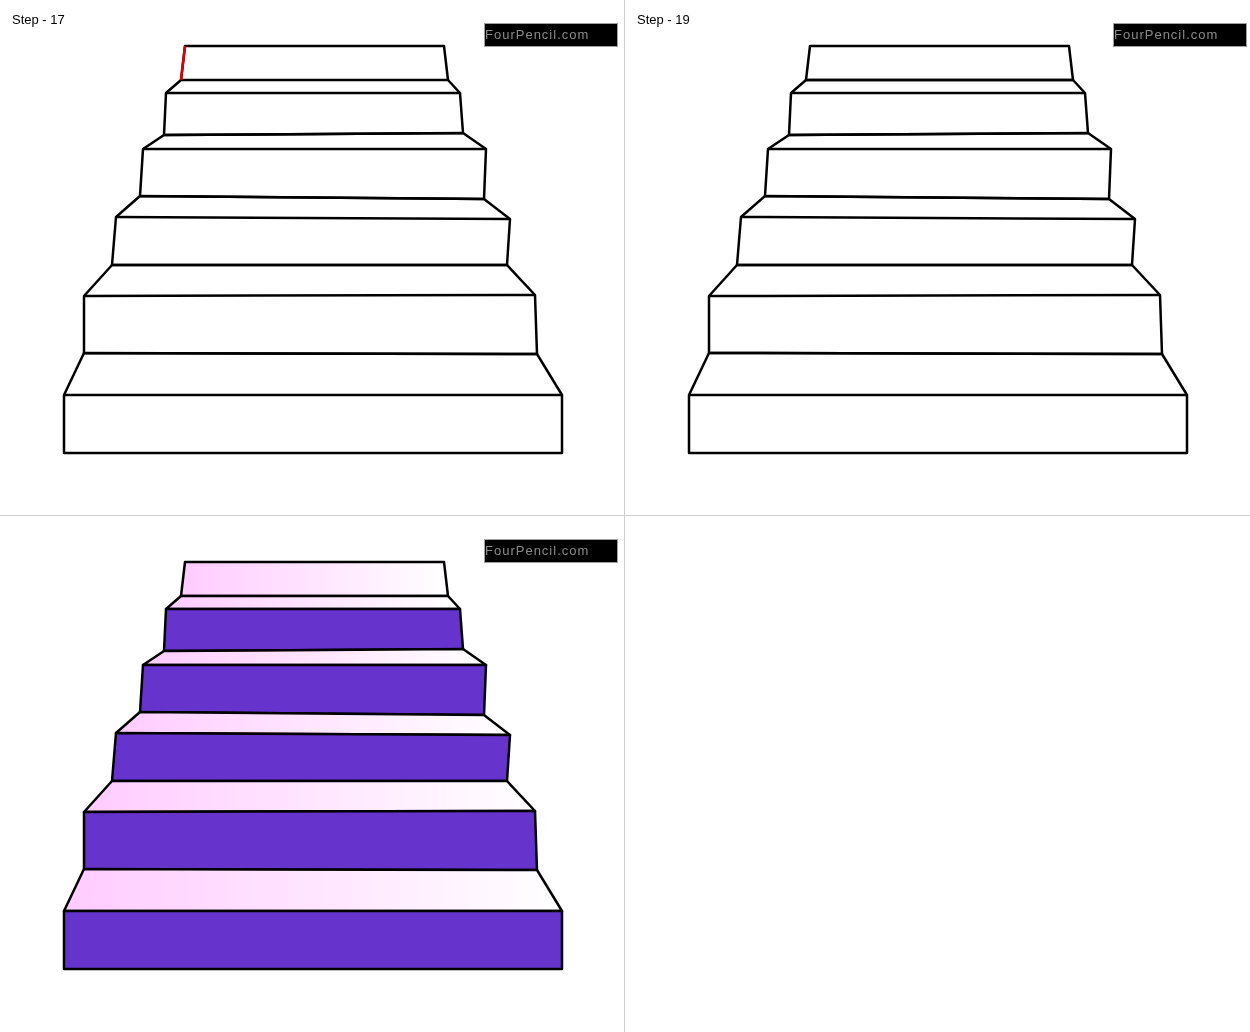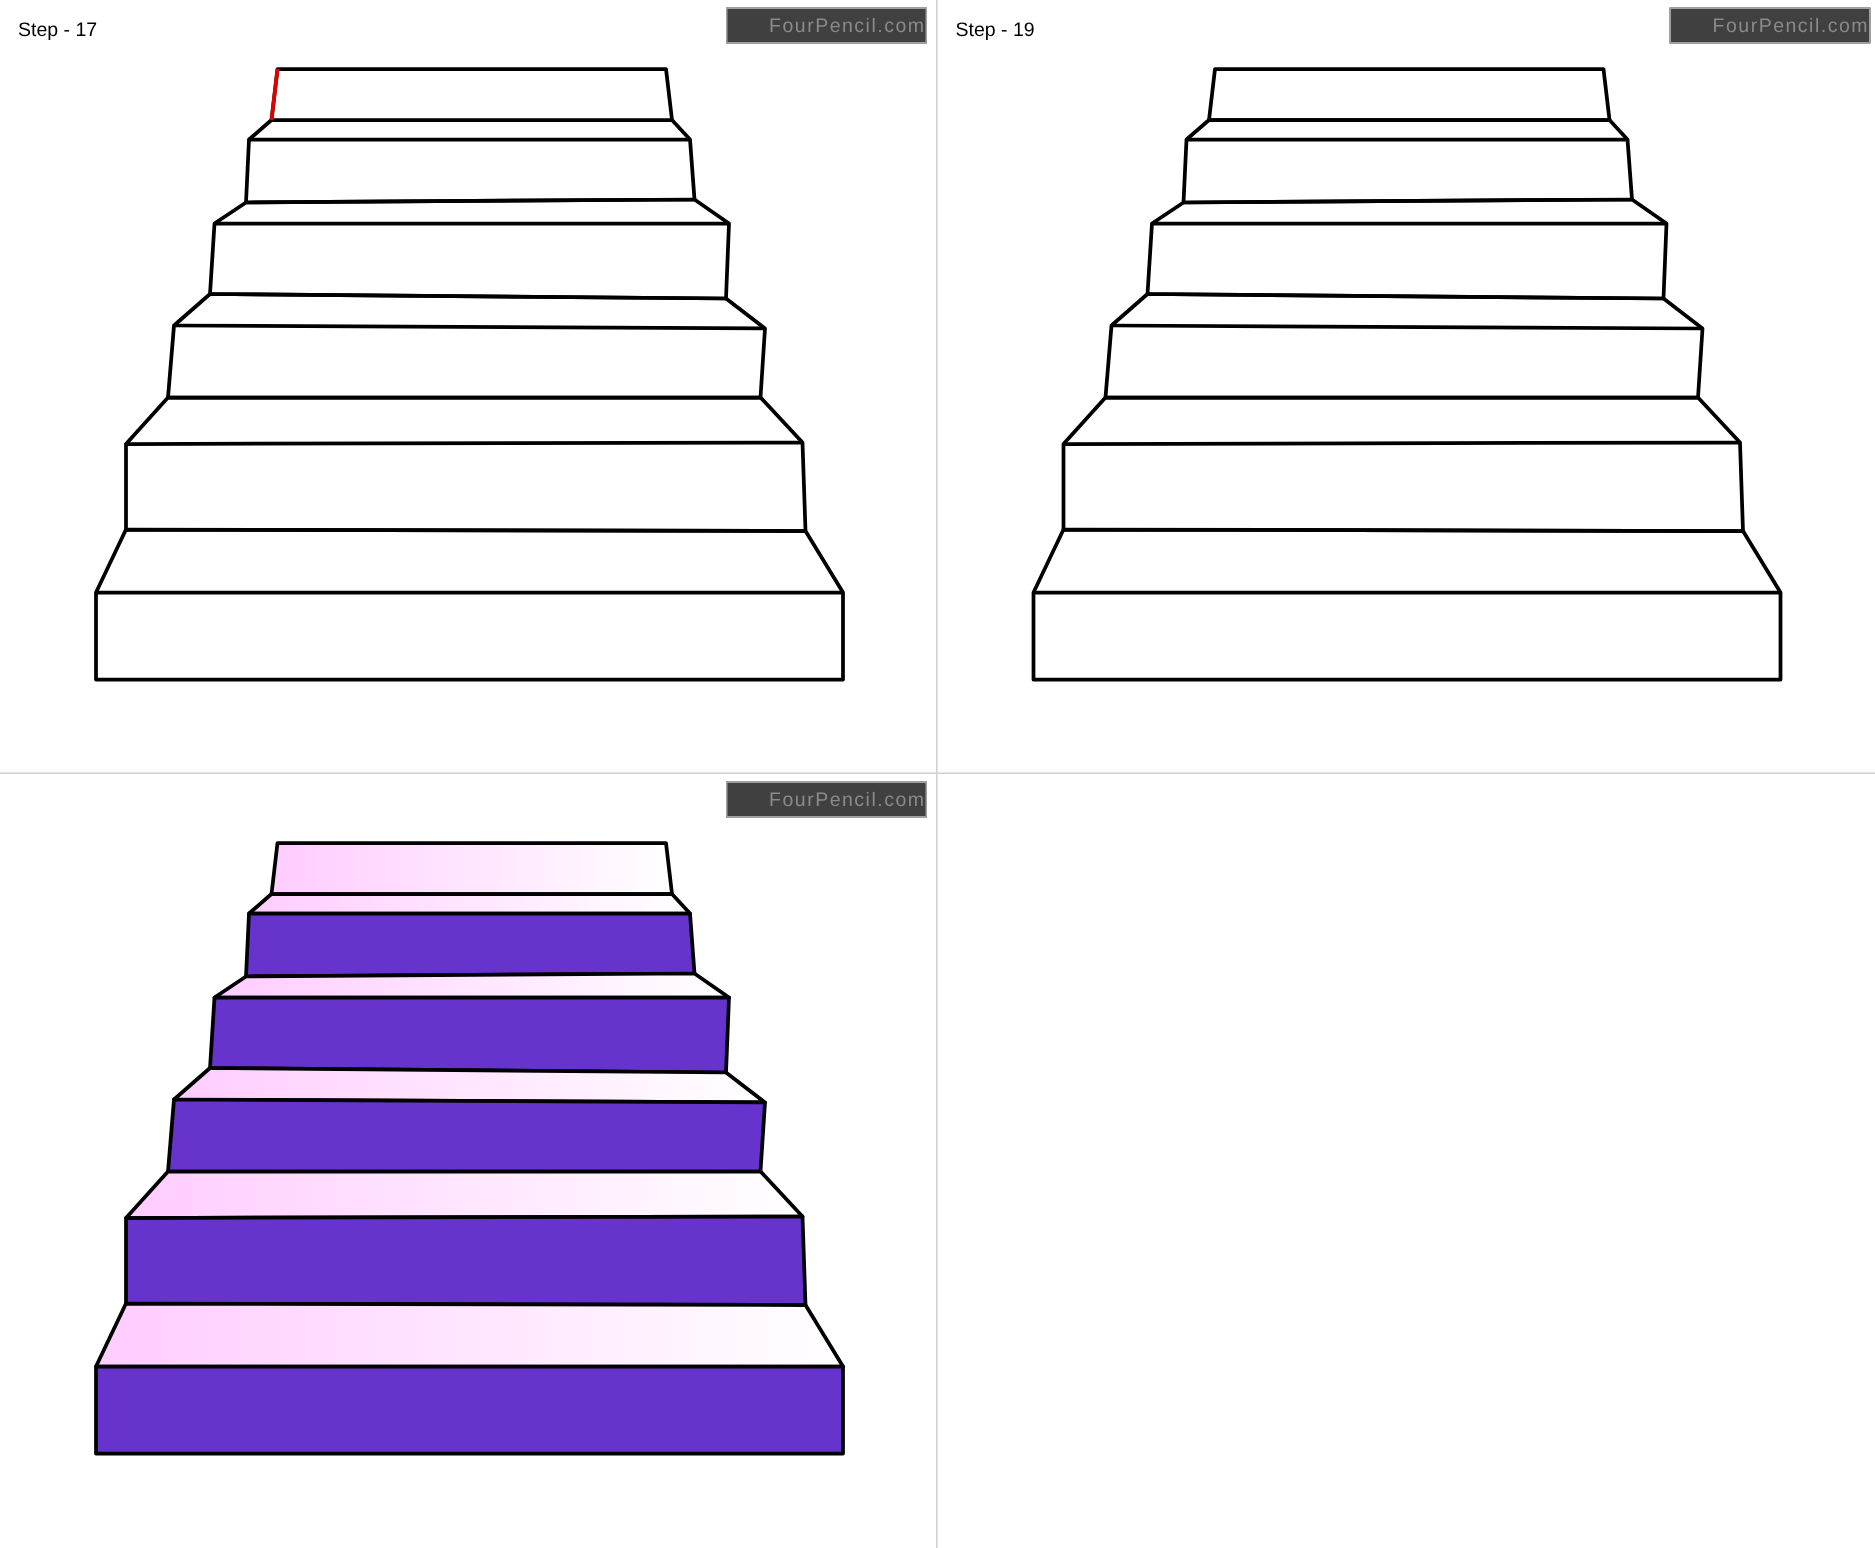--- a/index.html
+++ b/index.html
@@ -3,22 +3,22 @@
 <meta charset="utf-8">
 <style>
   html, body { margin: 0; padding: 0; background: #ffffff; }
   body { width: 1250px; height: 1032px; position: relative; overflow: hidden; font-family: "Liberation Sans", sans-serif; }
   .panel { position: absolute; width: 625px; height: 516px; box-sizing: border-box; padding-left: 48px; }
   .p1 { left: 0; top: 0; border-right: 1px solid #cfcfcf; border-bottom: 1px solid #cfcfcf; }
   .p2 { left: 625px; top: 0; border-bottom: 1px solid #cfcfcf; }
   .p3 { left: 0; top: 516px; border-right: 1px solid #cfcfcf; }
   .p4 { left: 625px; top: 516px; }
   .step-label { position: absolute; left: 12px; top: 12px; font-size: 13px; color: #000; }
-  .watermark { position: absolute; top: 5px; right: 6px; width: 134px; height: 24px; box-sizing: border-box;
-    border: 1px solid #a0a0a0; color: #8a8a8a; font-size: 13px; letter-spacing: 1px; text-align: right; line-height: 22px; background: #404040; }
+  .watermark { position: absolute; top: 23px; right: 6px; width: 134px; height: 24px; box-sizing: border-box;
+    border: 1px solid #a0a0a0; color: #8a8a8a; font-size: 13px; letter-spacing: 1px; text-align: left; line-height: 22px; background: #000000; }
   .p2 .watermark { right: 3px; }
   svg { position: absolute; left: 0; top: 0; }
 </style>
 </head>
 <body>
 
 <svg width="0" height="0" style="position:absolute">
   <defs>
     <linearGradient id="tread" x1="0" y1="0" x2="1" y2="0">
       <stop offset="0" stop-color="#ffccff"></stop>

